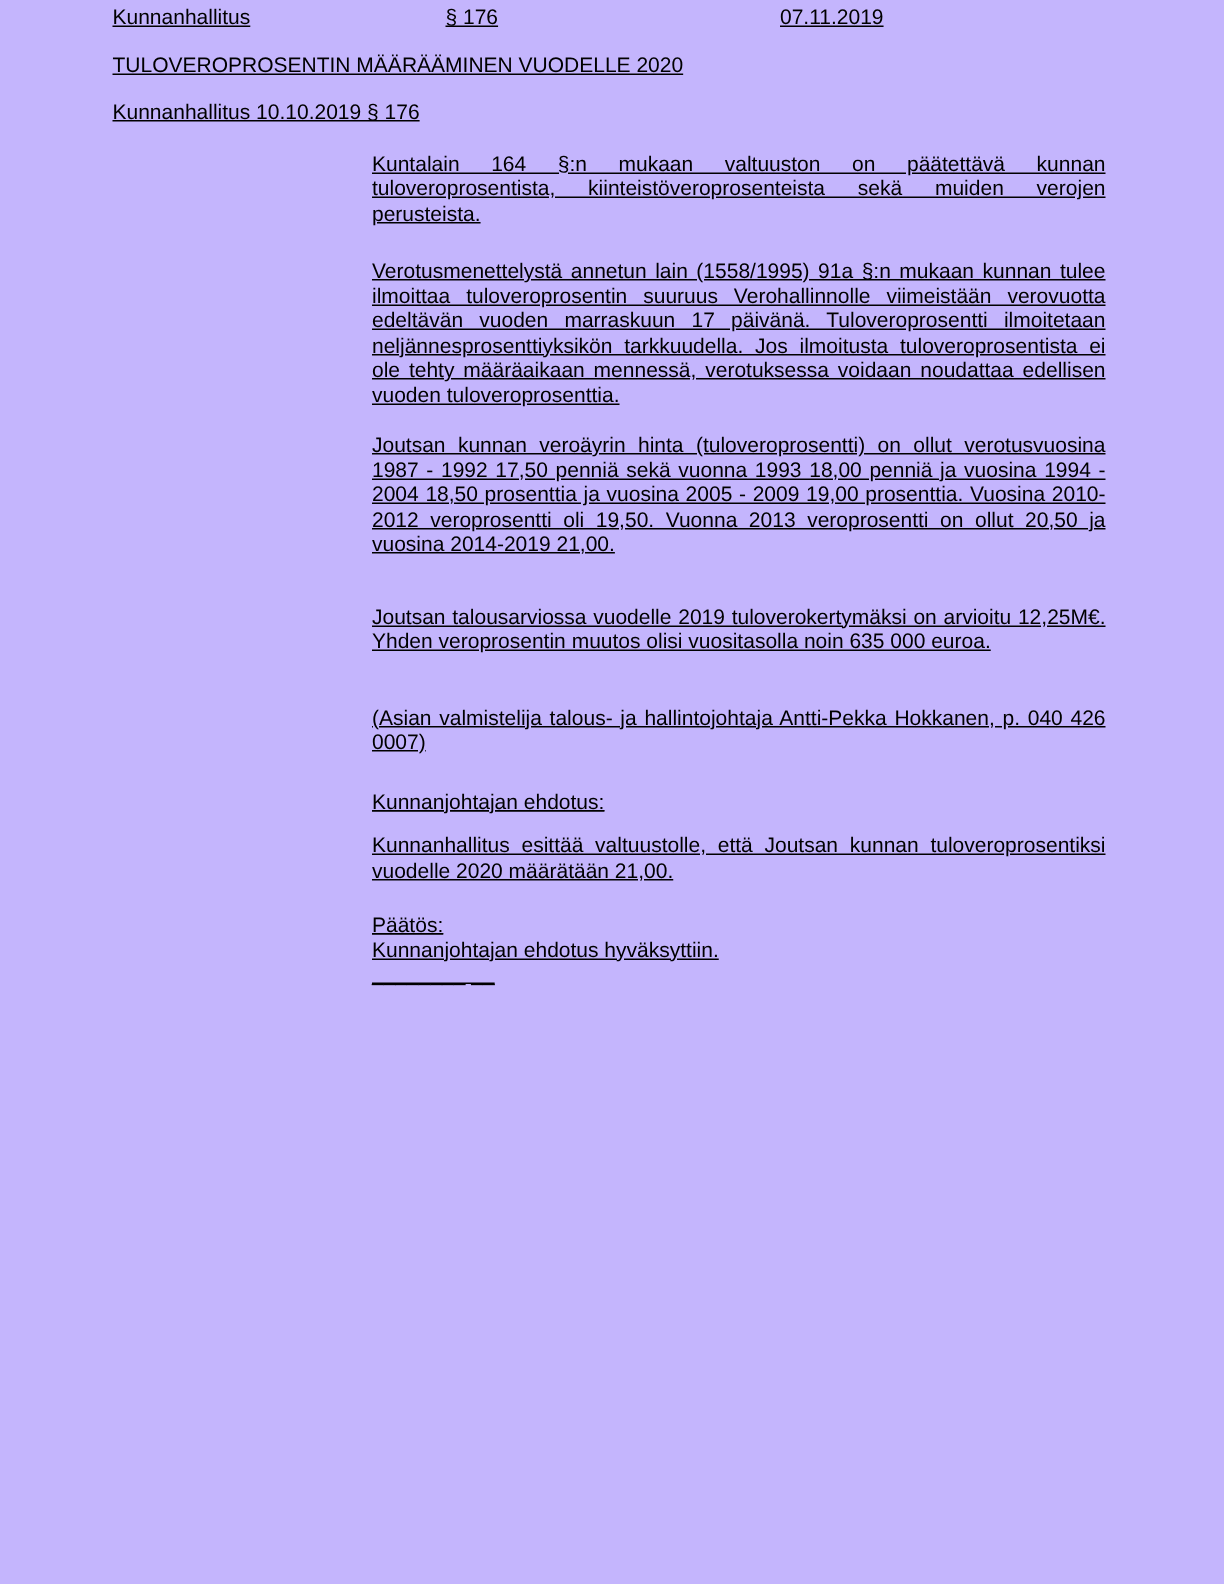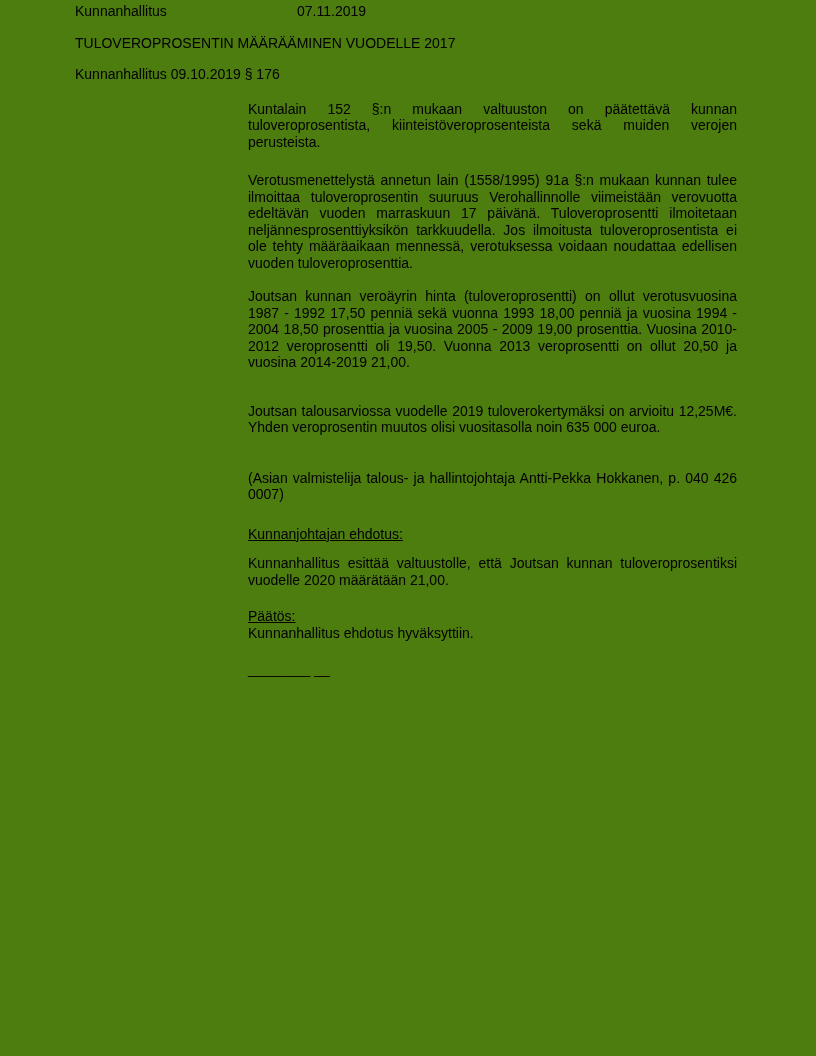--- a/index.html
+++ b/index.html
@@ -14,21 +14,22 @@
     font-size: 14px;
     line-height: 16.5px;
     color: #000000;
     overflow: hidden;
   }
   .page {
     box-sizing: border-box;
     width: 816px;
     height: 1056px;
     padding: 3px 79px 0 75px;
-    background: #4d7c0f;
+    background: #c4b5fd;
+    text-decoration: underline;
   }
   .hdr-row {
     display: flex;
     align-items: baseline;
   }
   .hdr-col1 { width: 222px; flex: 0 0 auto; }
   .hdr-col2 { width: 223px; flex: 0 0 auto; }
   .hdr-col3 { flex: 0 0 auto; }
   .doc-title {
     margin-top: 15px;
@@ -46,57 +47,58 @@
     text-align: justify;
     margin-top: 13px;
   }
   .mt-p1 { margin-top: 18px; }
   .mt-p2 { margin-top: 22px; }
   .mt-p3 { margin-top: 17px; }
   .mt-p4 { margin-top: 32px; }
   .mt-p5 { margin-top: 34px; }
   .mt-proposal { margin-top: 23px; }
   .mt-decision { margin-top: 20px; }
-  .mt-sig { margin-top: 20px; }
+  .mt-sig { }
   .section-heading {
     text-decoration: underline;
     margin-top: 20px;
   }
   .sig-line {
     letter-spacing: 0;
     white-space: pre;
   }
 </style>
 </head>
 <body>
 
 <div class="page">
 
   <div class="hdr-row">
     <span class="hdr-col1">Kunnanhallitus</span>
+    <span class="hdr-col2">§ 176</span>
     <span class="hdr-col3">07.11.2019</span>
   </div>
 
-  <div class="doc-title">TULOVEROPROSENTIN MÄÄRÄÄMINEN VUODELLE 2017</div>
+  <div class="doc-title">TULOVEROPROSENTIN MÄÄRÄÄMINEN VUODELLE 2020</div>
 
-  <div class="meta-line">Kunnanhallitus 09.10.2019 § 176</div>
+  <div class="meta-line">Kunnanhallitus 10.10.2019 § 176</div>
 
   <div class="body-col">
-    <div class="para mt-p1">Kuntalain 152 §:n mukaan valtuuston on päätettävä kunnan tuloveroprosentista, kiinteistöveroprosenteista sekä muiden verojen perusteista.</div>
+    <div class="para mt-p1">Kuntalain 164 §:n mukaan valtuuston on päätettävä kunnan tuloveroprosentista, kiinteistöveroprosenteista sekä muiden verojen perusteista.</div>
     <div class="para mt-p2">Verotusmenettelystä annetun lain (1558/1995) 91a §:n mukaan kunnan tulee ilmoittaa tuloveroprosentin suuruus Verohallinnolle viimeistään verovuotta edeltävän vuoden marraskuun 17 päivänä. Tuloveroprosentti ilmoitetaan neljännesprosenttiyksikön tarkkuudella. Jos ilmoitusta tuloveroprosentista ei ole tehty määräaikaan mennessä, verotuksessa voidaan noudattaa edellisen vuoden tuloveroprosenttia.</div>
     <div class="para mt-p3">Joutsan kunnan veroäyrin hinta (tuloveroprosentti) on ollut verotusvuosina 1987 - 1992 17,50 penniä sekä vuonna 1993 18,00 penniä ja vuosina 1994 - 2004 18,50 prosenttia ja vuosina 2005 - 2009 19,00 prosenttia. Vuosina 2010-2012 veroprosentti oli 19,50. Vuonna 2013 veroprosentti on ollut 20,50 ja vuosina 2014-2019 21,00.</div>
     <div class="para mt-p4">Joutsan talousarviossa vuodelle 2019 tuloverokertymäksi on arvioitu 12,25M€. Yhden veroprosentin muutos olisi vuositasolla noin 635 000 euroa.</div>
     <div class="para mt-p5">(Asian valmistelija talous- ja hallintojohtaja Antti-Pekka Hokkanen, p. 040 426 0007)</div>
 
     <div class="mt-proposal">
       <div class="section-heading">Kunnanjohtajan ehdotus:</div>
       <div class="para">Kunnanhallitus esittää valtuustolle, että Joutsan kunnan tuloveroprosentiksi vuodelle 2020 määrätään 21,00.</div>
     </div>
 
     <div class="mt-decision">
       <div class="section-heading">Päätös:</div>
-      <div>Kunnanhallitus ehdotus hyväksyttiin.</div>
+      <div>Kunnanjohtajan ehdotus hyväksyttiin.</div>
     </div>
 
     <div class="sig-line mt-sig">________ __</div>
   </div>
 
 </div>
 
 </body></html>

